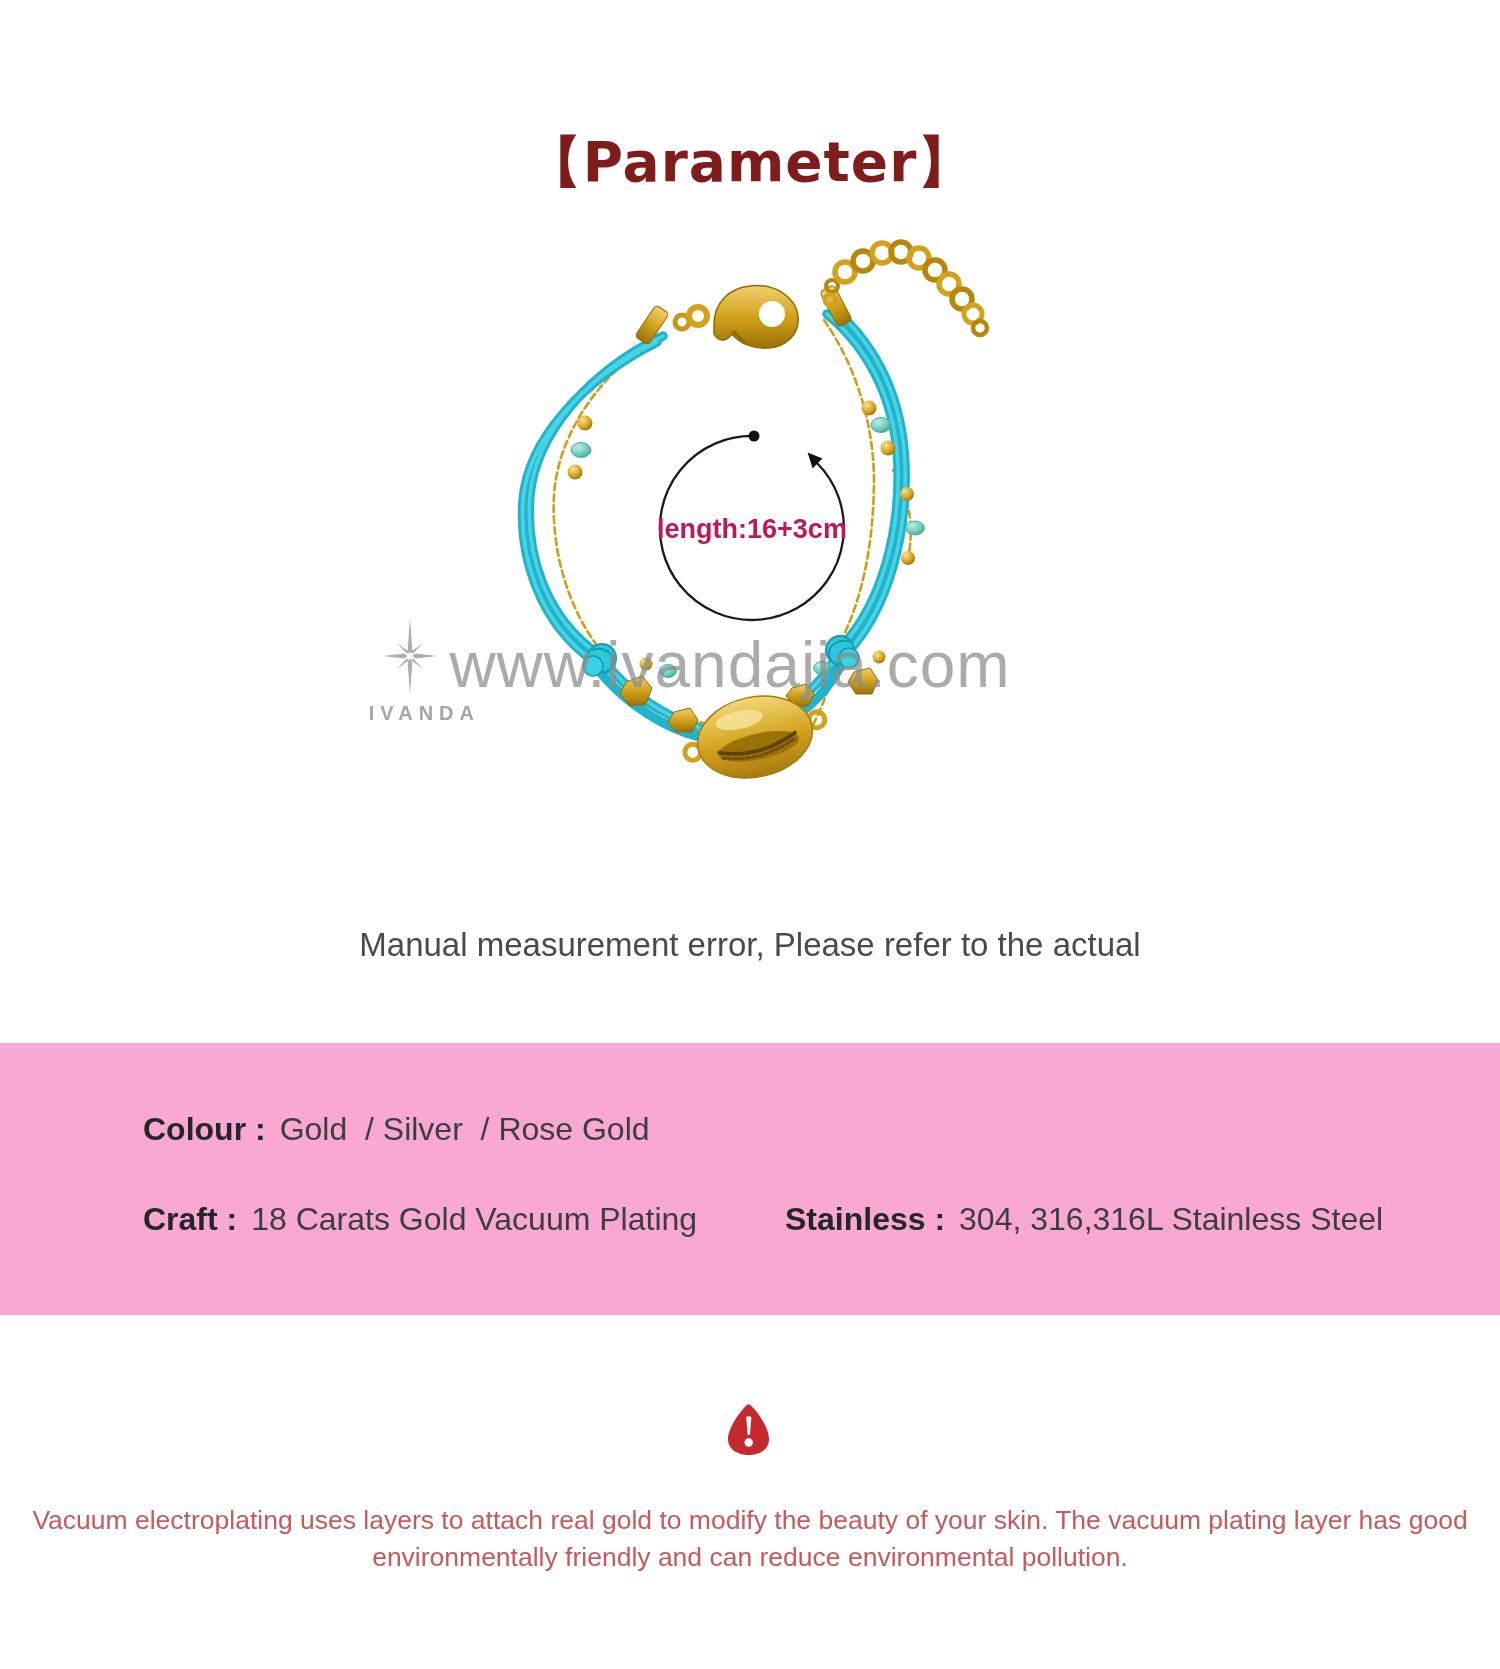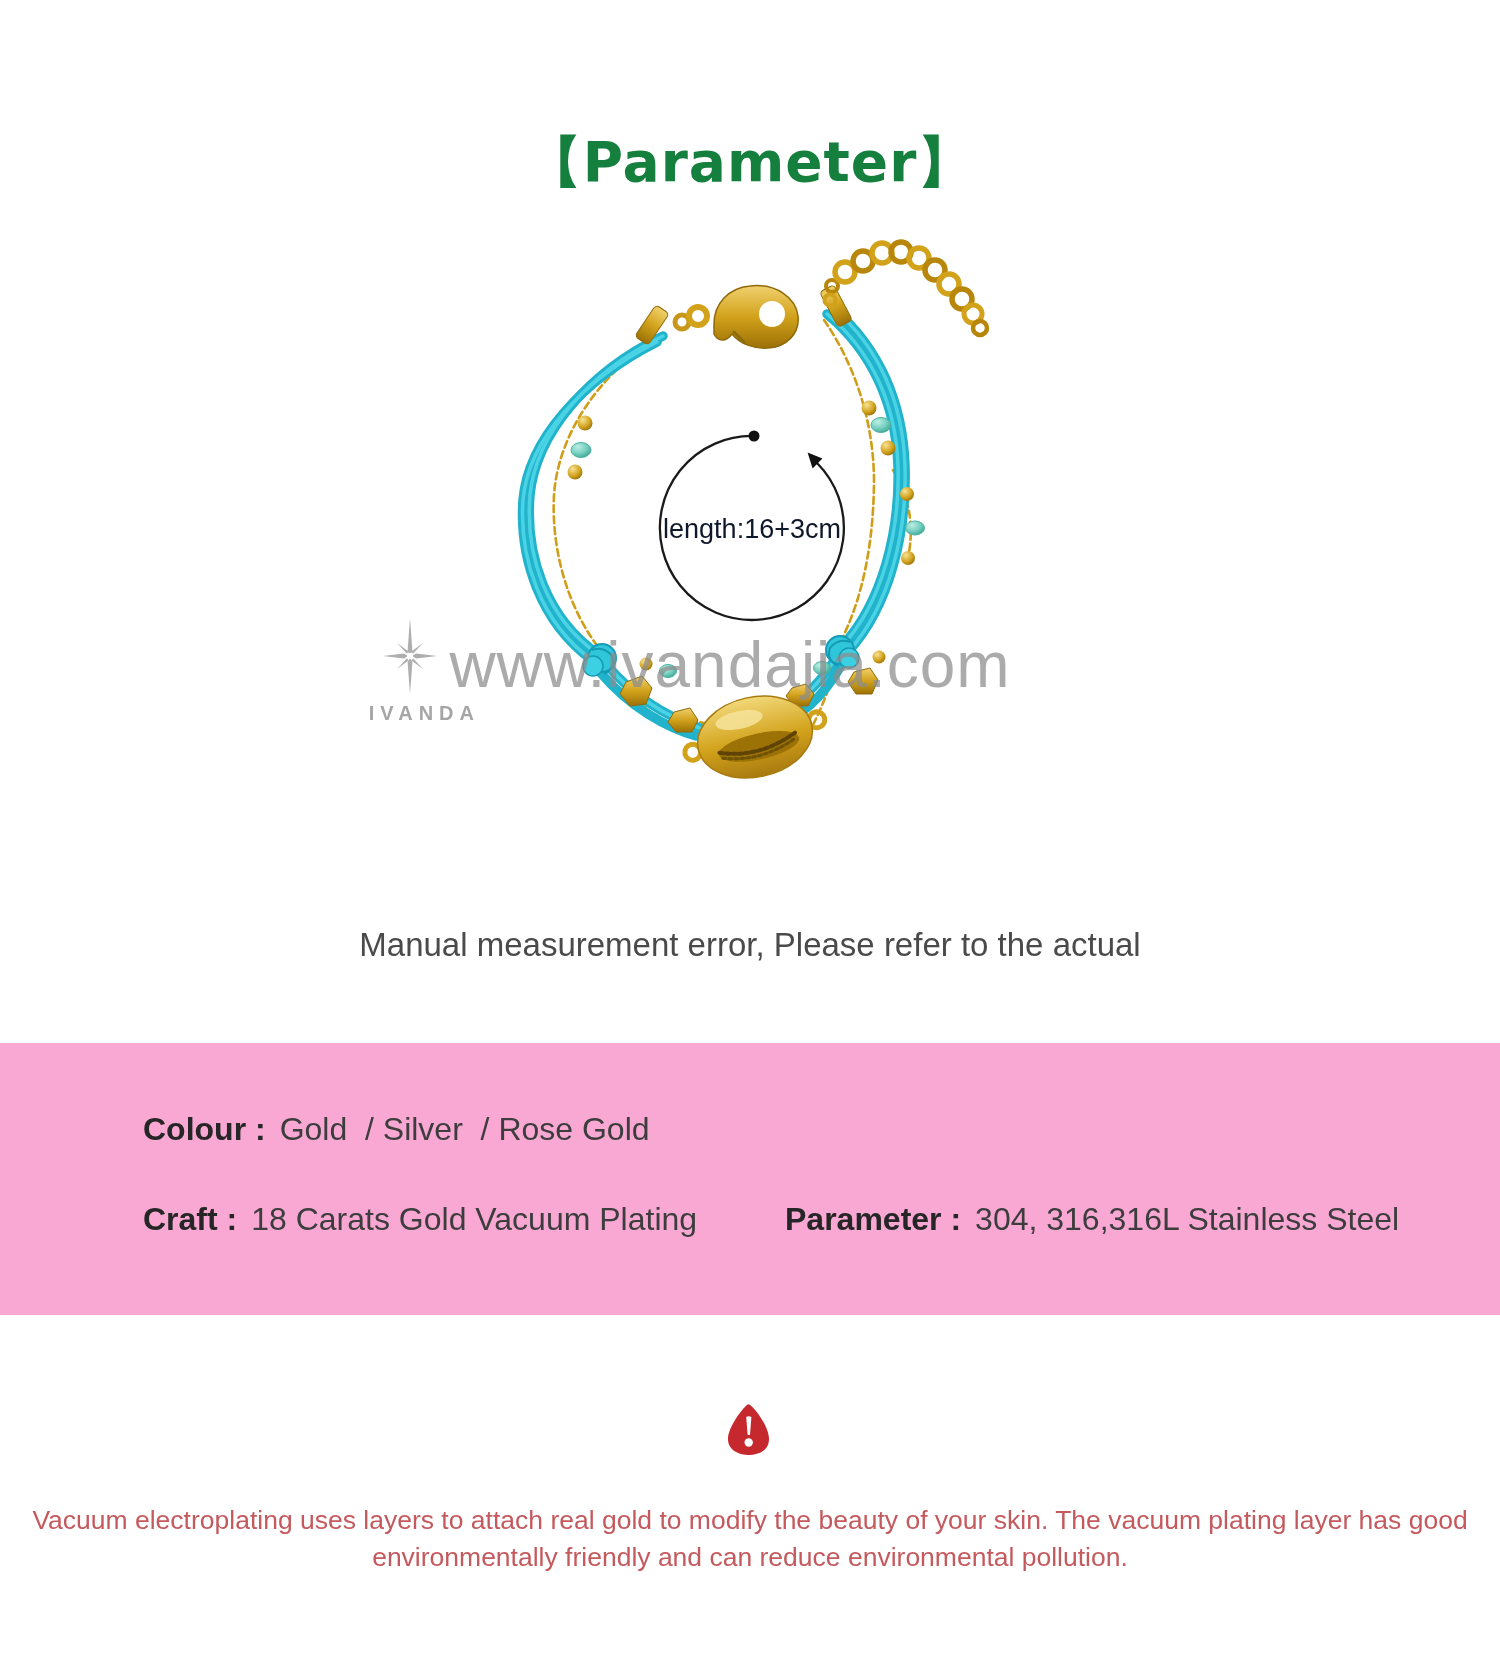--- a/index.html
+++ b/index.html
@@ -8,30 +8,30 @@
     width:1500px;height:1669px;
     background:#ffffff;
     overflow:hidden;
     font-family:"Liberation Sans", sans-serif;
   }
   
   .title{
     position:absolute;left:0;top:126px;width:100%;
     text-align:center;
     font-family:"DejaVu Sans", sans-serif;
-    font-size:55px;font-weight:700;color:#15803d;letter-spacing:1px;
+    font-size:55px;font-weight:700;color:#7f1d1d;letter-spacing:1px;
   }
   
   .photo{
     position:absolute;left:330px;top:220px;width:840px;height:640px;
   }
   .photo svg.bracelet{position:absolute;left:0;top:0;z-index:1;}
   .length-label{
     position:absolute;left:282px;top:294px;width:280px;z-index:2;
-    text-align:center;font-size:27px;font-weight:400;color:#0f172a;
+    text-align:center;font-size:27px;font-weight:700;color:#be185d;
   }
   .watermark-url{
     position:absolute;left:40px;top:408px;width:720px;z-index:3;
     text-align:center;font-size:64px;color:#8c8c8c;opacity:.72;
     letter-spacing:1px;font-weight:400;
   }
   .watermark-brand{
     position:absolute;left:10px;top:378px;width:140px;height:150px;z-index:3;opacity:.8;
   }
   .watermark-brand .star{position:absolute;left:35px;top:18px;}
@@ -231,21 +231,21 @@
   </div>
 
   <div class="caption">Manual measurement error, Please refer to the actual</div>
 
   <div class="spec-panel">
     <div class="spec-row r1">
       <div class="cell-left"><span class="lbl">Colour :</span><span class="val gap">Gold  / Silver  / Rose Gold</span></div>
     </div>
     <div class="spec-row r2">
       <div class="cell-left"><span class="lbl">Craft :</span><span class="val gap">18 Carats Gold Vacuum Plating</span></div>
-      <div class="cell-right"><span class="lbl">Parameter :</span><span class="val gap">304, 316,316L Stainless Steel</span></div>
+      <div class="cell-right"><span class="lbl">Stainless :</span><span class="val gap">304, 316,316L Stainless Steel</span></div>
     </div>
   </div>
 
   <svg class="warn-icon" width="52" height="56" viewBox="0 0 52 56">
     <path d="M 27 3 C 34 8, 46 26, 46 37 C 46 49, 35 53, 26 53 C 17 53, 5 49, 5 37 C 5 26, 18 8, 24 3 C 25 2, 26 2, 27 3 Z" fill="#c5282d"></path>
     <path d="M 23.2 15 q 2.6 -1.4 5.2 0 l -1.4 17.5 q -1.2 1.1 -2.4 0 Z" fill="#ffffff"></path>
     <circle cx="25.7" cy="40.5" r="4.2" fill="#ffffff"></circle>
   </svg>
 
   <div class="notice">

